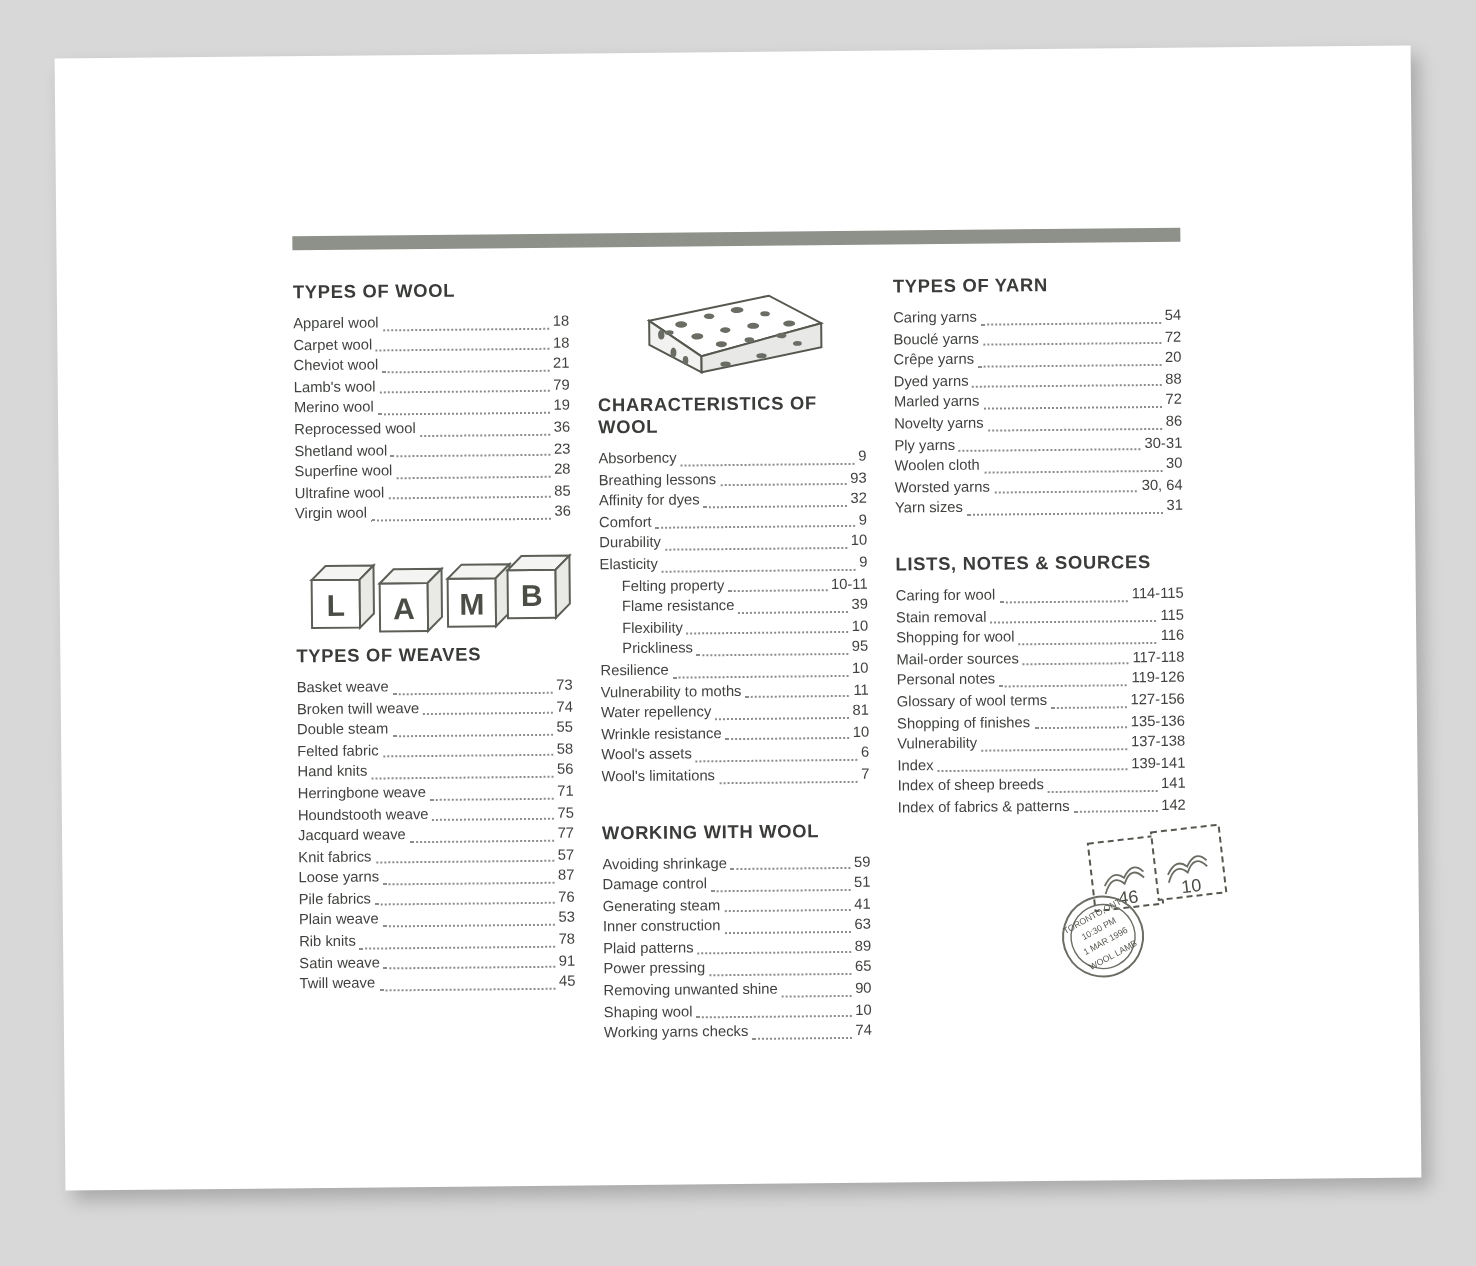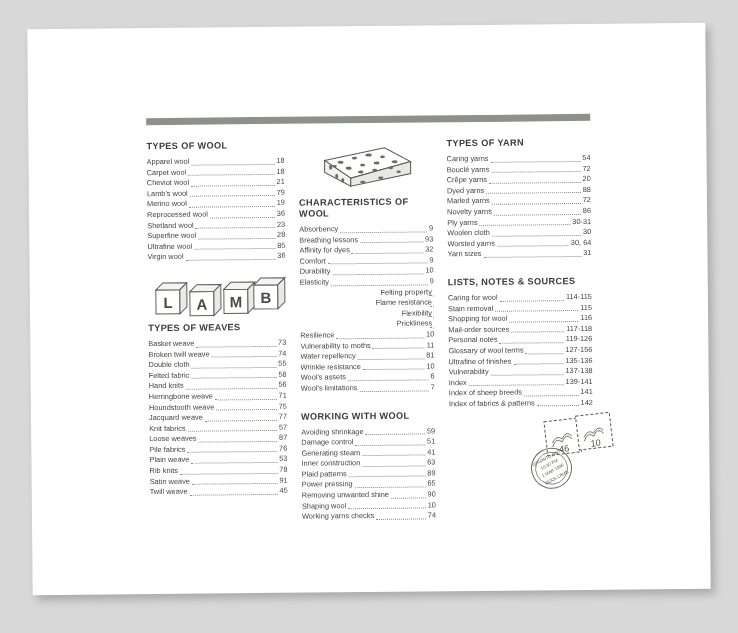--- a/index.html
+++ b/index.html
@@ -94,21 +94,20 @@
     top: -2px;
     height: 1px;
     min-width: 4px;
   }
   ul.entries li .pg {
     flex: 0 0 auto;
     padding-left: 2px;
   }
   ul.entries li.indent {
     padding-left: 11px;
-    flex-direction: column;
   }
 
   
   .wool-block {
     position: absolute;
     left: 160px;
     top: 22px;
     width: 108px;
     height: 56px;
   }
@@ -292,21 +291,21 @@
               <span class="lbl">Basket weave</span>
               <span class="dots"></span>
               <span class="pg">73</span>
             </li>
           <li>
               <span class="lbl">Broken twill weave</span>
               <span class="dots"></span>
               <span class="pg">74</span>
             </li>
           <li>
-              <span class="lbl">Double cloth</span>
+              <span class="lbl">Double steam</span>
               <span class="dots"></span>
               <span class="pg">55</span>
             </li>
           <li>
               <span class="lbl">Felted fabric</span>
               <span class="dots"></span>
               <span class="pg">58</span>
             </li>
           <li>
               <span class="lbl">Hand knits</span>
@@ -327,21 +326,21 @@
               <span class="lbl">Jacquard weave</span>
               <span class="dots"></span>
               <span class="pg">77</span>
             </li>
           <li>
               <span class="lbl">Knit fabrics</span>
               <span class="dots"></span>
               <span class="pg">57</span>
             </li>
           <li>
-              <span class="lbl">Loose weaves</span>
+              <span class="lbl">Loose yarns</span>
               <span class="dots"></span>
               <span class="pg">87</span>
             </li>
           <li>
               <span class="lbl">Pile fabrics</span>
               <span class="dots"></span>
               <span class="pg">76</span>
             </li>
           <li>
               <span class="lbl">Plain weave</span>
@@ -587,21 +586,21 @@
               <span class="lbl">Personal notes</span>
               <span class="dots"></span>
               <span class="pg">119-126</span>
             </li>
           <li>
               <span class="lbl">Glossary of wool terms</span>
               <span class="dots"></span>
               <span class="pg">127-156</span>
             </li>
           <li>
-              <span class="lbl">Ultrafine of finishes</span>
+              <span class="lbl">Shopping of finishes</span>
               <span class="dots"></span>
               <span class="pg">135-136</span>
             </li>
           <li>
               <span class="lbl">Vulnerability</span>
               <span class="dots"></span>
               <span class="pg">137-138</span>
             </li>
           <li>
               <span class="lbl">Index</span>

